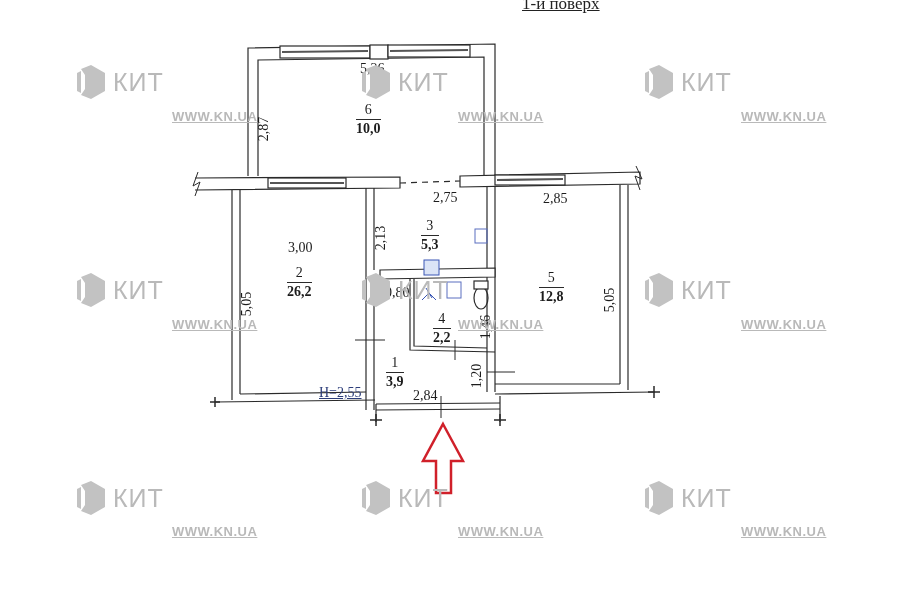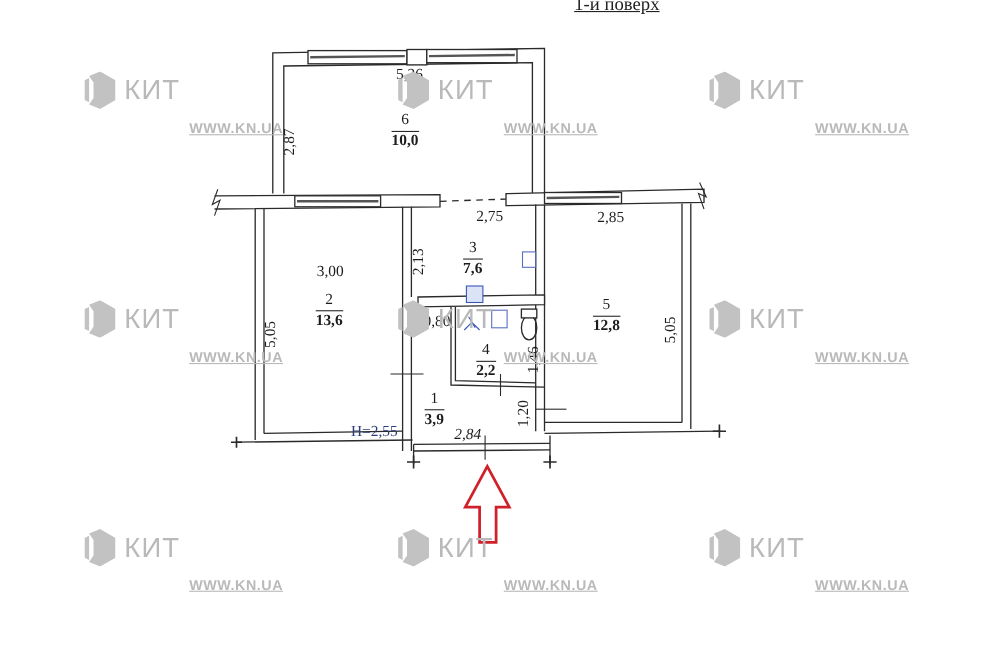--- a/index.html
+++ b/index.html
@@ -5,21 +5,21 @@
   html, body { margin:0; padding:0; }
   body { width:900px; height:600px; background:#ffffff; position:relative; overflow:hidden;
          font-family:"Liberation Serif", serif; }
   #plan { position:absolute; left:0; top:0; width:900px; height:600px; }
   .lbl { position:absolute; color:#1c1c1c; font-size:14px; line-height:1; white-space:nowrap; }
   .room { position:absolute; text-align:center; font-size:14px; color:#1c1c1c; line-height:1.15; }
   .room .num { display:block; padding:0 2px 1px; border-bottom:1px solid #2a2a2a; }
   .room .area { display:block; padding-top:1px;font-weight:bold; }
   .rot { transform:rotate(-90deg); transform-origin:center center; }
   .title { position:absolute; left:522px; top:-6px; font-size:17px; color:#222; text-decoration:underline; }
-  .height { position:absolute; left:319px; top:385px; font-size:14px; color:#2c3d7a; }
+  .height { position:absolute; left:319px; top:385px; font-size:14px; color:#2c3d7a;text-decoration:underline; }
   .wm { position:absolute; font-family:"Liberation Sans", sans-serif; color:#b9b9b9; }
   .wm-logo { display:flex; align-items:center; gap:8px; font-size:25px; letter-spacing:1px; }
   .wm-url { font-size:13px; font-weight:bold; letter-spacing:0.5px;text-decoration:underline; }
 </style>
 </head>
 <body>
 
 <svg id="plan" viewBox="0 0 900 600" xmlns="http://www.w3.org/2000/svg">
   <g fill="none" stroke="#2a2a2a" stroke-width="1.2">
 
@@ -92,25 +92,25 @@
 </svg>
 
 <div class="title">1-й поверх</div>
 
 <div class="room" style="left:356px;top:102px;">
   <span class="num">6</span>
   <span class="area">10,0</span>
 </div>
 <div class="room" style="left:287px;top:265px;">
   <span class="num">2</span>
-  <span class="area">13,6</span>
+  <span class="area">26,2</span>
 </div>
 <div class="room" style="left:421px;top:218px;">
   <span class="num">3</span>
-  <span class="area">7,6</span>
+  <span class="area">5,3</span>
 </div>
 <div class="room" style="left:433px;top:311px;">
   <span class="num">4</span>
   <span class="area">2,2</span>
 </div>
 <div class="room" style="left:539px;top:270px;">
   <span class="num">5</span>
   <span class="area">12,8</span>
 </div>
 <div class="room" style="left:386px;top:355px;">
@@ -122,21 +122,21 @@
 <div class="lbl rot" style="left:252px;top:122px;">2,87</div>
 <div class="lbl" style="left:288px;top:193px;margin-top:48px;">3,00</div>
 <div class="lbl rot" style="left:235px;top:297px;">5,05</div>
 <div class="lbl" style="left:433px;top:191px;">2,75</div>
 <div class="lbl rot" style="left:369px;top:231px;">2,13</div>
 <div class="lbl" style="left:543px;top:192px;">2,85</div>
 <div class="lbl rot" style="left:598px;top:293px;">5,05</div>
 <div class="lbl" style="left:385px;top:286px;">0,80</div>
 <div class="lbl rot" style="left:474px;top:320px;">1,46</div>
 <div class="lbl rot" style="left:465px;top:369px;">1,20</div>
-<div class="lbl" style="left:413px;top:389px;font-style:italic;">2,84</div>
+<div class="lbl" style="left:413px;top:389px;">2,84</div>
 
 <div class="height">H=2,55</div>
 
 <div class="wm" style="left:75px;top:65px;">
   <div class="wm-logo">
       <svg width="30" height="34" viewBox="0 0 30 34">
         <path d="M6 4 L16 0 L30 8 L30 26 L16 34 L6 30 L10 24 L10 10 Z" fill="#c2c2c2"></path>
         <path d="M2 8 L6 6 L6 28 L2 26 Z" fill="#c2c2c2"></path>
       </svg>
       <span>КИТ</span>

